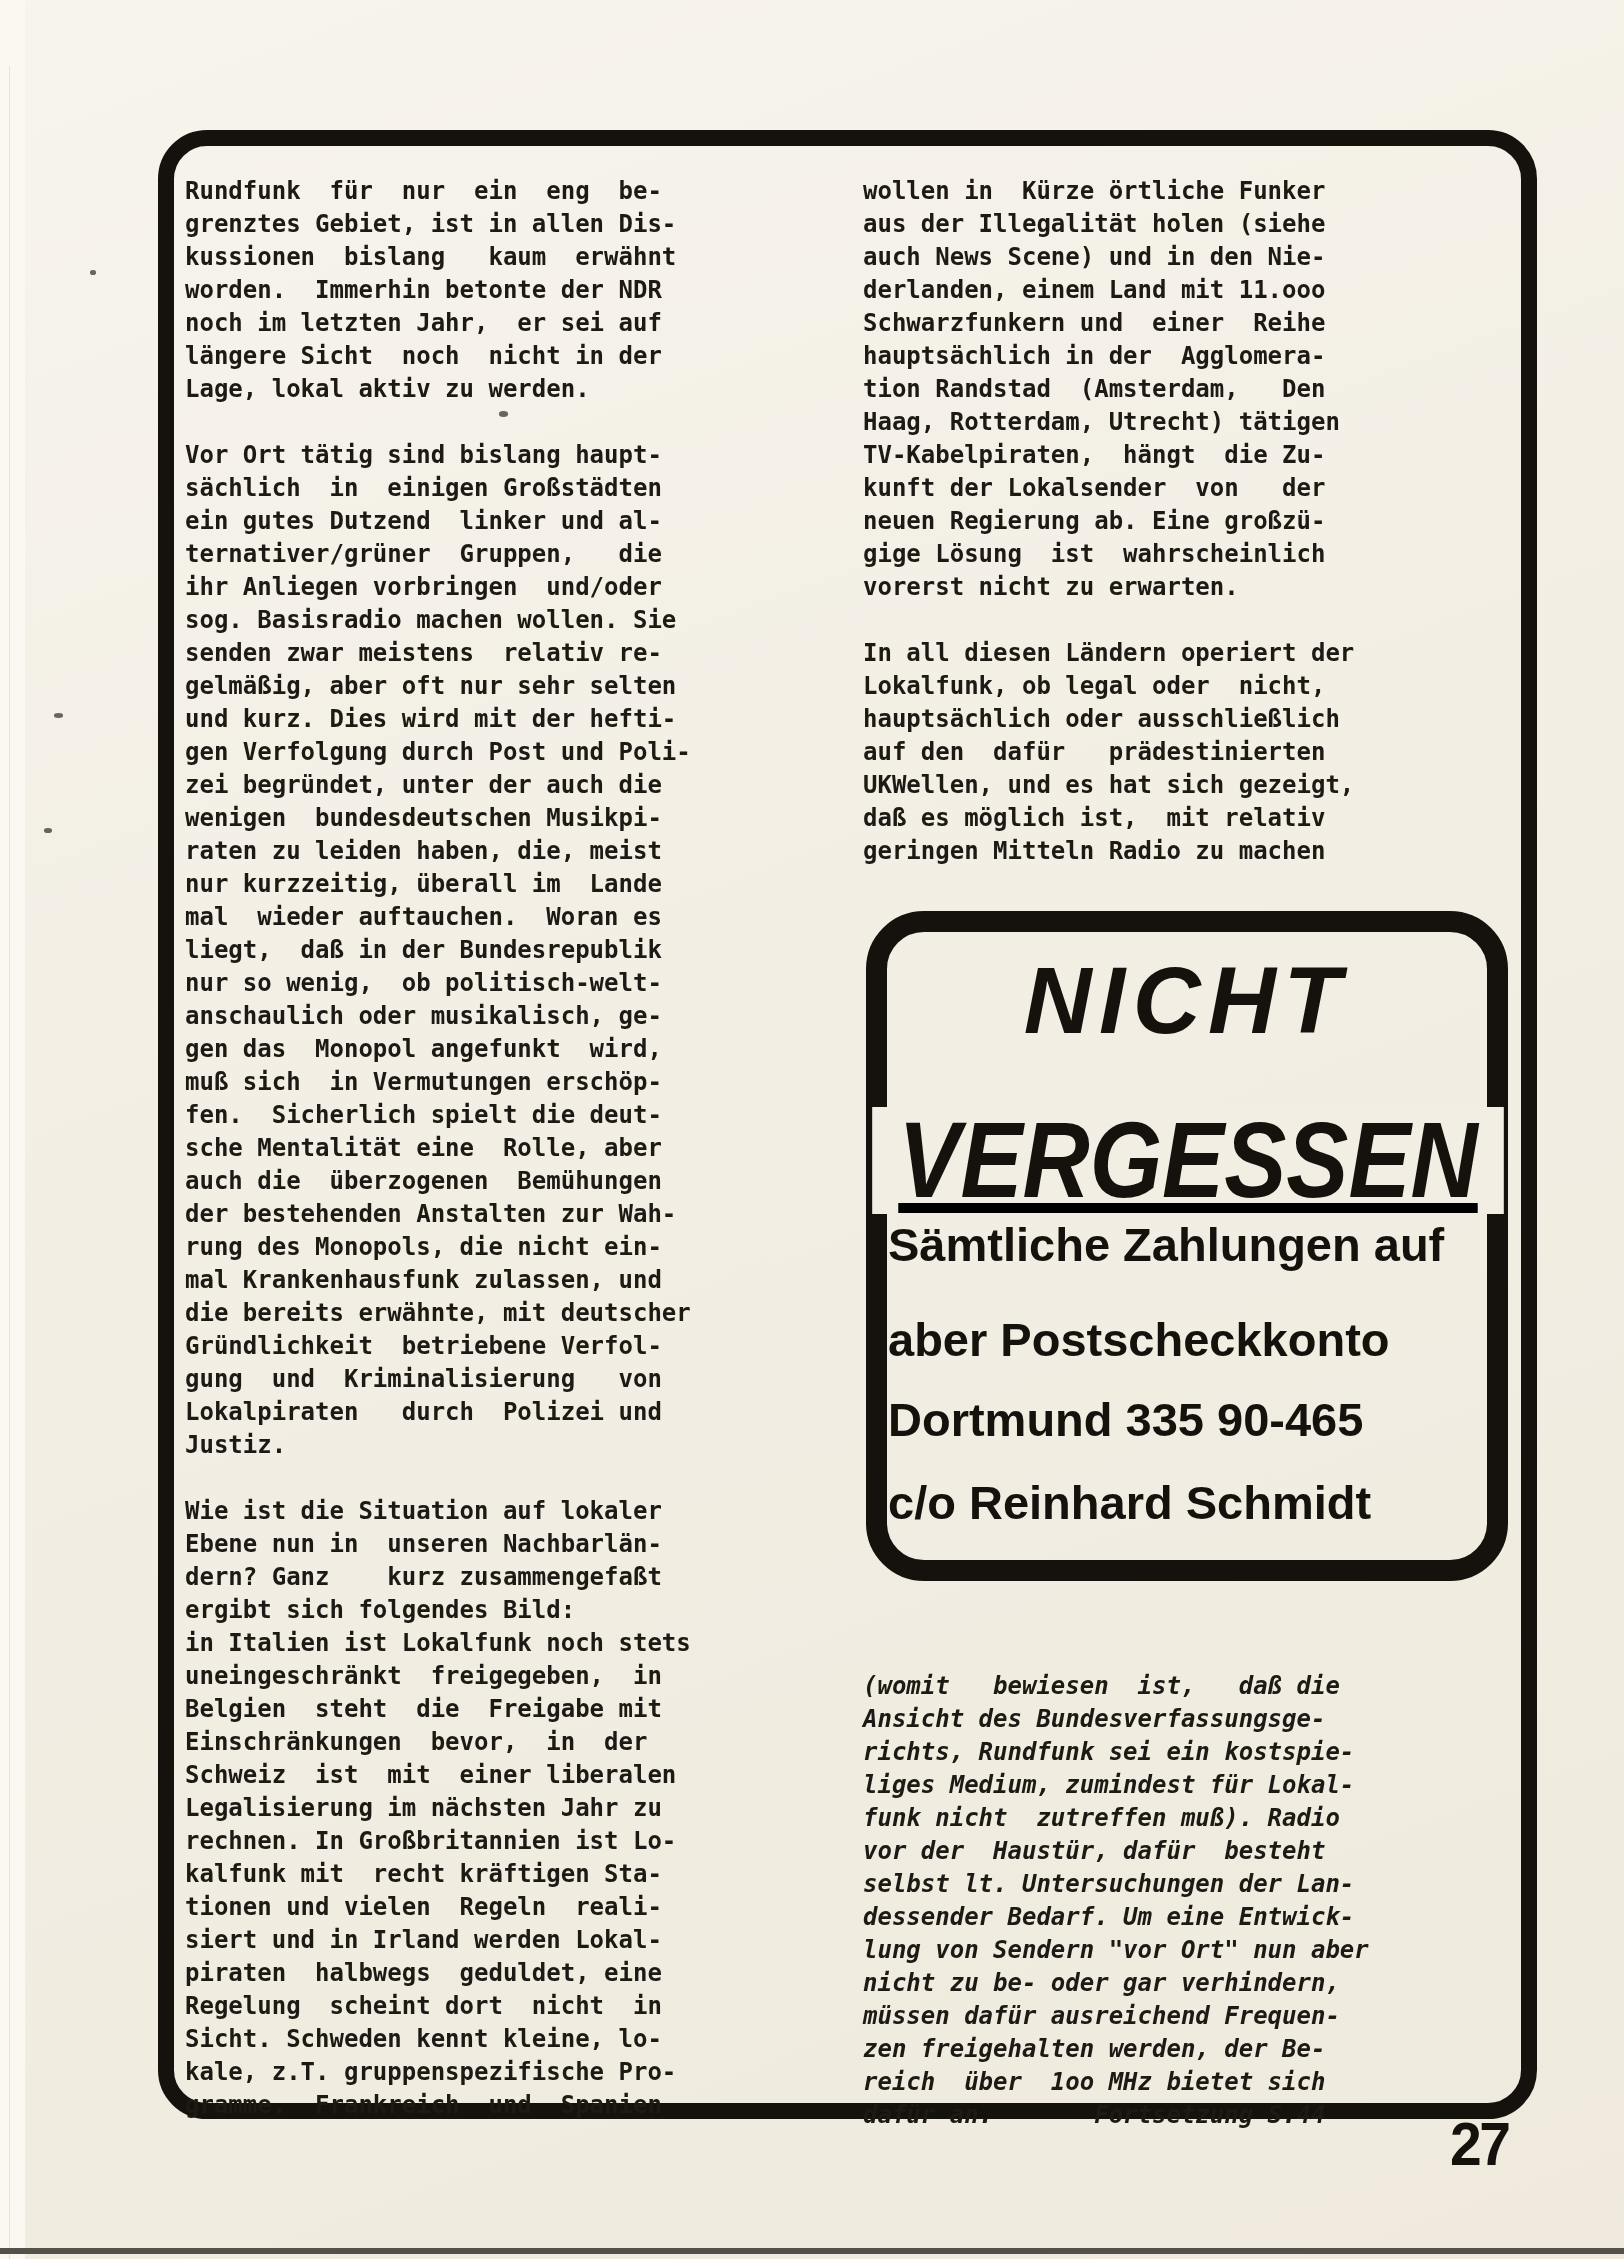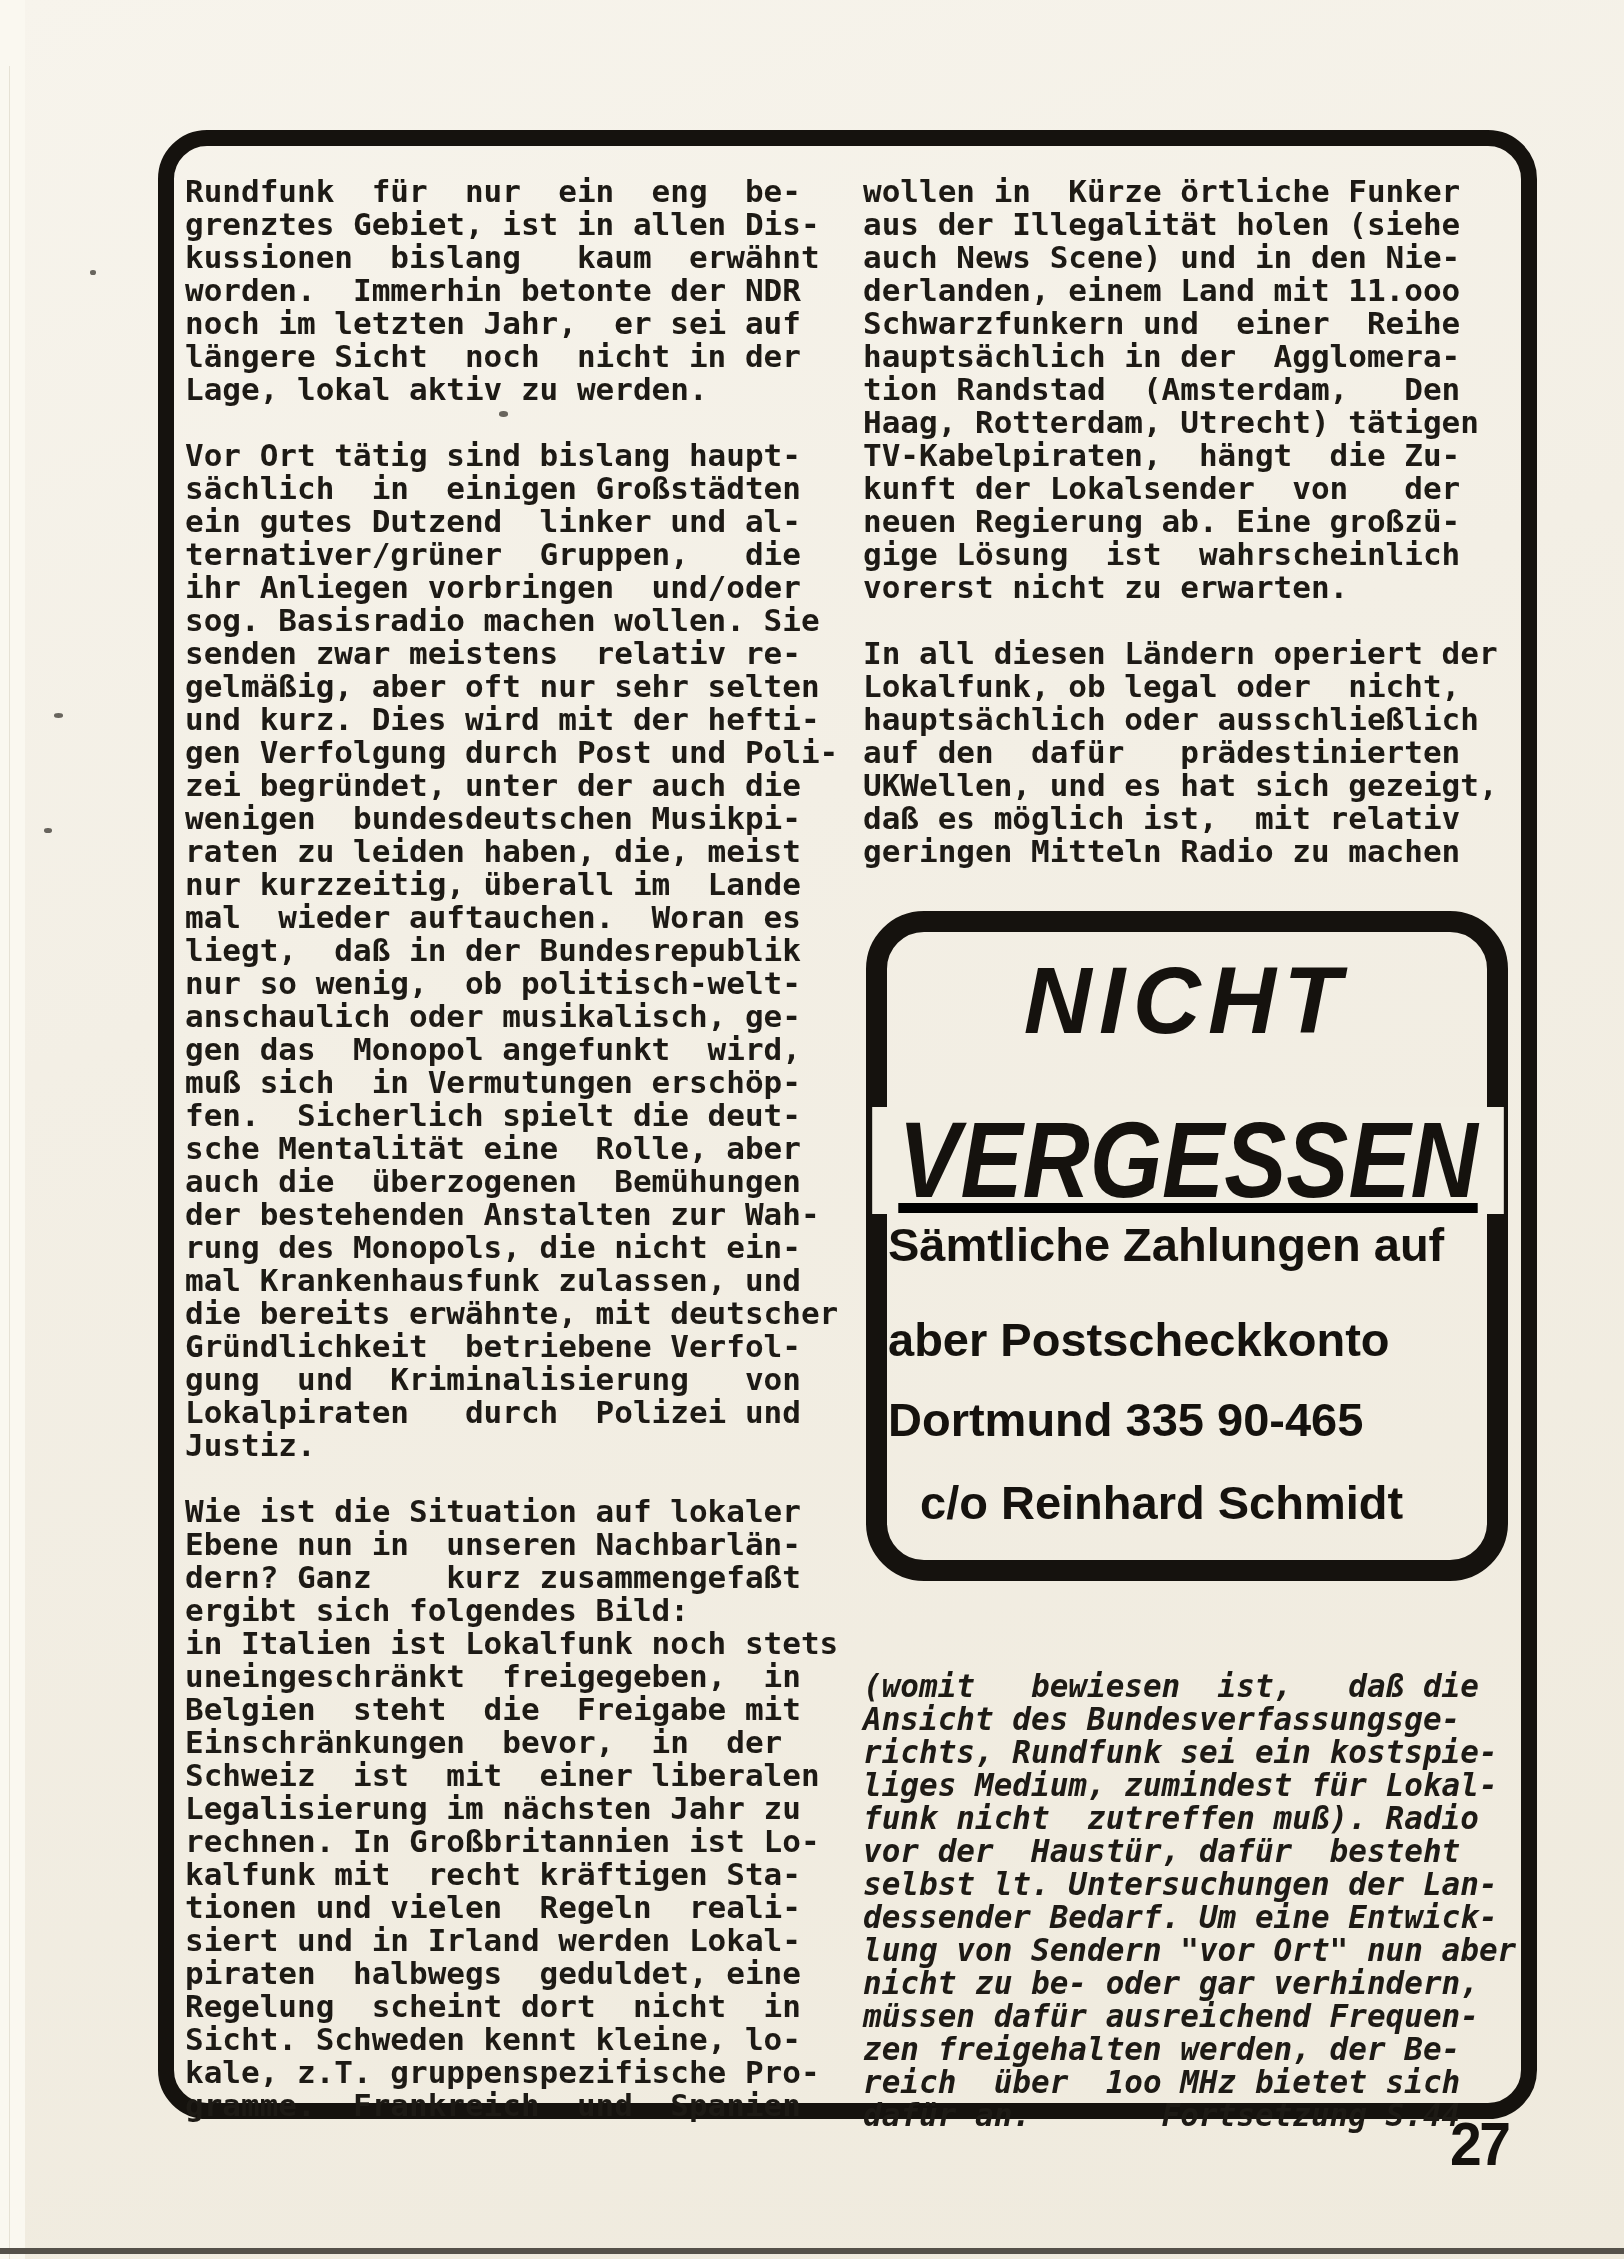--- a/index.html
+++ b/index.html
@@ -24,21 +24,21 @@
     position:absolute;left:0;top:2248px;width:1624px;height:5.6px;
     background:#55514a;
   }
   .frame{
     position:absolute;left:158px;top:130px;width:1379px;height:1989px;
     border:16px solid #15120e;border-radius:49px;box-sizing:border-box;
   }
   .col{
     position:absolute;color:#1d1a15;
     font-family:"DejaVu Sans Mono",monospace;
-    font-weight:bold;font-size:31px;line-height:33px;
+    font-weight:bold;font-size:24px;line-height:33px;
     white-space:pre;
   }
   #col-left{left:185px;top:175px;}
   #col-right-top{left:863px;top:175px;}
   #col-right-bottom{left:863px;top:1670px;font-style:italic;}
   .tline{white-space:pre;}
   .adbox{
     position:absolute;left:866px;top:911px;width:642px;height:670px;
     border:21.7px solid #15120e;border-radius:58px;box-sizing:border-box;
   }
@@ -62,21 +62,21 @@
     transform:scaleX(.87);transform-origin:center top;
   }
   .ad-line{
     position:absolute;left:888px;width:599px;text-align:left;
     color:#15120e;font-family:"Liberation Sans",sans-serif;
     font-weight:bold;font-size:47px;line-height:47px;
   }
   #ad-line-0{top:1221px;}
   #ad-line-1{top:1316px;}
   #ad-line-2{top:1396px;}
-  #ad-line-3{top:1479px;margin-left:32px;}
+  #ad-line-3{top:1479px;}
   .page-number{
     position:absolute;left:1450px;top:2113px;color:#15120e;
     font-family:"Liberation Sans",sans-serif;font-weight:bold;
     font-size:62px;line-height:62px;letter-spacing:-2.8px;
     transform:scaleX(.92);transform-origin:left top;
   }
   .speck{position:absolute;background:#3a362f;border-radius:50%;opacity:.75;}
   .speck.s1{left:499px;top:411px;width:8.5px;height:5.6px;}
   .speck.s2{left:54px;top:713px;width:9.4px;height:4.7px;}
   .speck.s3{left:44px;top:828px;width:7.5px;height:4.7px;}

